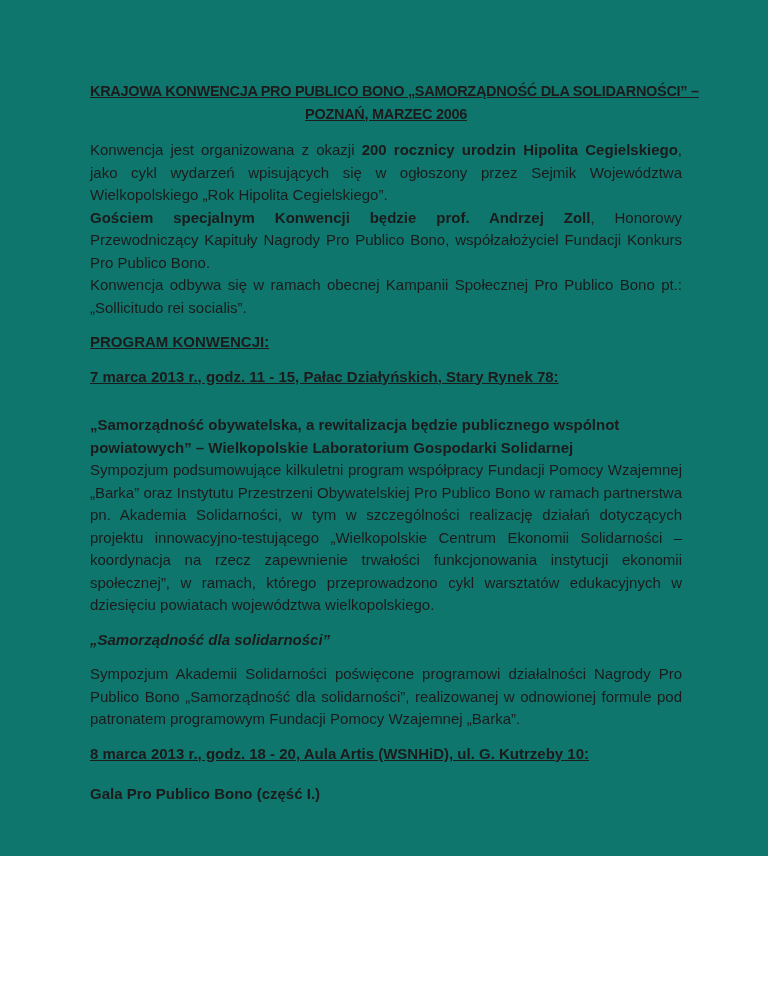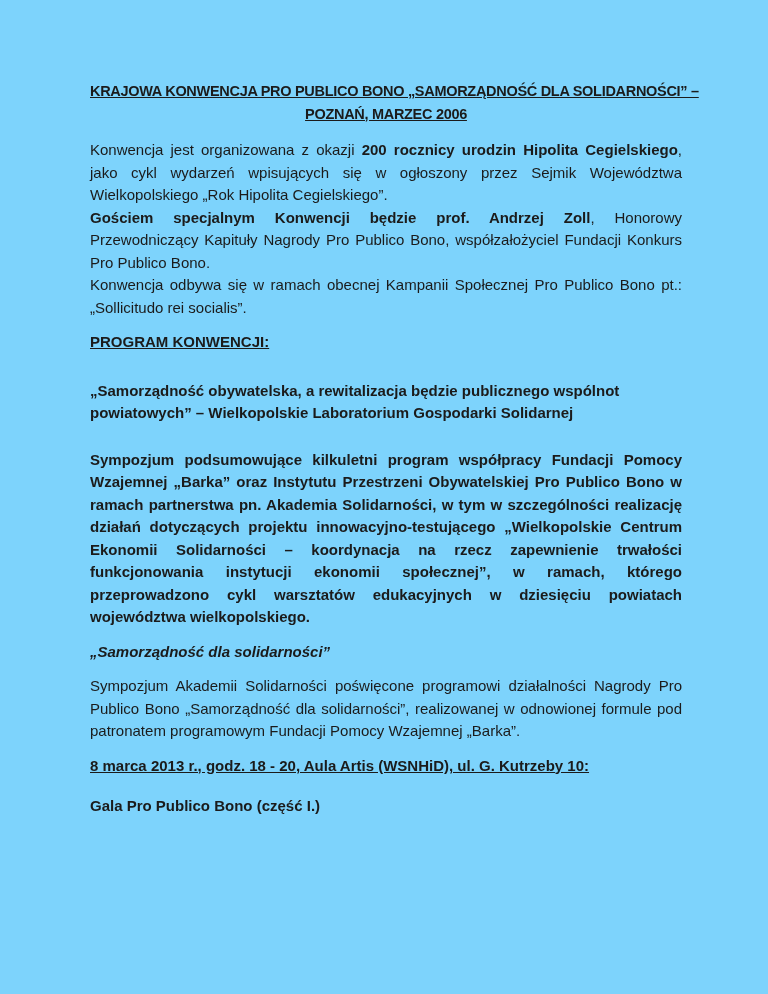--- a/index.html
+++ b/index.html
@@ -3,23 +3,23 @@
 <meta charset="utf-8">
 <style>
   html, body {
     margin: 0;
     padding: 0;
     background: #ffffff;
   }
   .page {
     position: relative;
     width: 768px;
-    height: 994px;
+    height: 856px;
     box-sizing: border-box;
-    background: #7dd3fc;
+    background: #0f766e;
     padding: 80px 86px 20px 90px;
     font-family: "Liberation Sans", "DejaVu Sans", sans-serif;
     font-size: 15px;
     line-height: 22.5px;
     color: #1b1b1b;
     overflow: hidden;
   }
   .doc-title {
     margin: 0 0 14px 0;
     text-align: center;
@@ -42,21 +42,21 @@
     text-align: left;
     font-weight: bold;
     margin: 0;
   }
   .center-head .u {
     text-decoration: underline;
   }
   .program-heading   { margin-top: 12px; }
   .session1-datetime { margin-top: 12px; }
   .session1-title    { margin-top: 26px; }
-  .session1-desc     { margin-top: 24px; font-weight: bold; }
+  .session1-desc     { margin-top: 0; }
   .session2-datetime { margin-top: 32px; }
   .session2-title    { margin-top: 12px; font-style: italic; }
   .session2-desc     { margin-top: 12px; }
   .session3-datetime { margin-top: 12px; }
   .session3-title    { margin-top: 18px; }
   strong { font-weight: bold; }
 </style>
 </head>
 <body>
 
@@ -70,20 +70,23 @@
   <div class="intro-block">
     <p class="body-p"><span>Konwencja jest organizowana z okazji </span><strong>200 rocznicy urodzin Hipolita Cegielskiego</strong><span>, jako cykl wydarzeń wpisujących się w ogłoszony przez Sejmik Województwa Wielkopolskiego „Rok Hipolita Cegielskiego”.</span></p>
     <p class="body-p"><strong>Gościem specjalnym Konwencji będzie prof. Andrzej Zoll</strong><span>, Honorowy Przewodniczący Kapituły Nagrody Pro Publico Bono, współzałożyciel Fundacji Konkurs Pro Publico Bono.</span></p>
     <p class="body-p">Konwencja odbywa się w ramach obecnej Kampanii Społecznej Pro Publico Bono pt.: „Sollicitudo rei socialis”.</p>
   </div>
 
   <div class="center-head program-heading">
     <span class="u">PROGRAM KONWENCJI:</span>
   </div>
 
+  <div class="center-head session1-datetime">
+    <span class="u">7 marca 2013 r., godz. 11 - 15, Pałac Działyńskich, Stary Rynek 78:</span>
+  </div>
 
   <div class="center-head session1-title">
     <div>„Samorządność obywatelska, a rewitalizacja będzie publicznego wspólnot</div>
     <div>powiatowych” – Wielkopolskie Laboratorium Gospodarki Solidarnej</div>
   </div>
 
   <p class="body-p session1-desc">Sympozjum podsumowujące kilkuletni program współpracy Fundacji Pomocy Wzajemnej „Barka” oraz Instytutu Przestrzeni Obywatelskiej Pro Publico Bono w ramach partnerstwa pn. Akademia Solidarności, w tym w szczególności realizację działań dotyczących projektu innowacyjno-testującego „Wielkopolskie Centrum Ekonomii Solidarności – koordynacja na rzecz zapewnienie trwałości funkcjonowania instytucji ekonomii społecznej”, w ramach, którego przeprowadzono cykl warsztatów edukacyjnych w dziesięciu powiatach województwa wielkopolskiego.</p>
 
 
   <div class="center-head session2-title">„Samorządność dla solidarności”</div>

